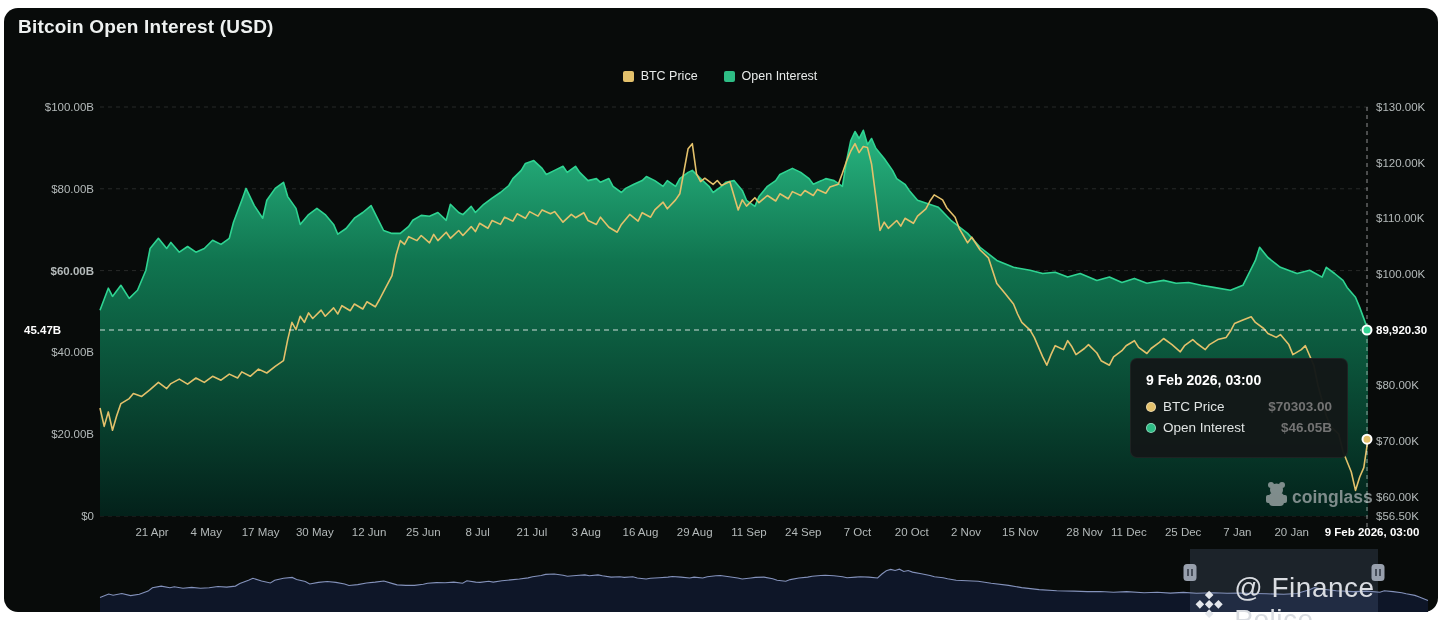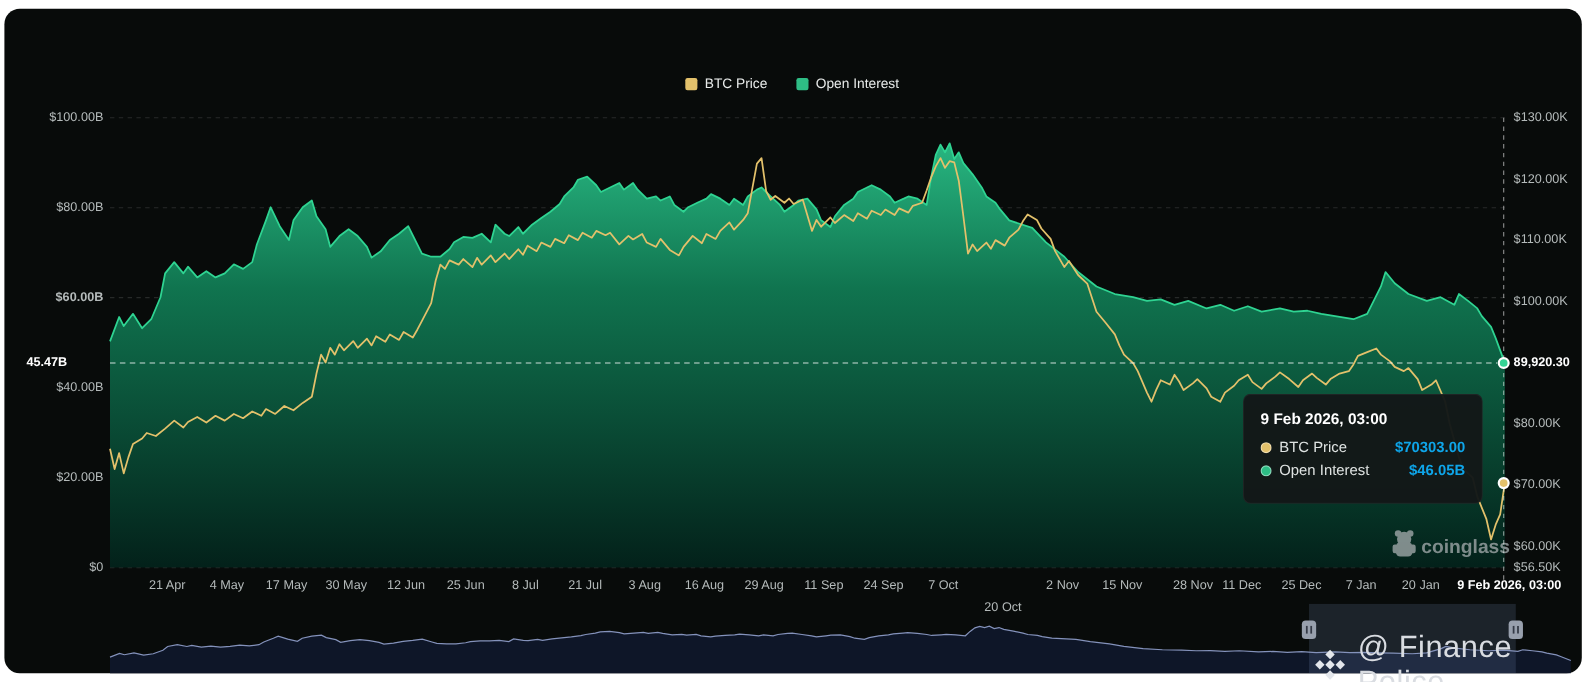--- a/index.html
+++ b/index.html
@@ -20,21 +20,21 @@
            font-size:11.5px;color:#b4baba;white-space:nowrap;}
   .x-label-last{position:absolute;top:526px;left:1316px;width:112px;text-align:center;
            font-size:11.5px;font-weight:bold;color:#ffffff;white-space:nowrap;}
   .tooltip{position:absolute;left:1130px;top:358px;width:218px;height:100px;box-sizing:border-box;
            background:rgba(19,24,24,0.97);border:1px solid rgba(255,255,255,0.05);
            border-radius:7px;padding:13px 15px 11px 15px;z-index:5;}
   .tooltip-title{font-size:14px;font-weight:bold;color:#ffffff;margin-bottom:11px;}
   .tooltip-row{display:flex;align-items:center;margin-bottom:6px;}
   .tooltip-dot{width:8px;height:8px;border-radius:50%;border:1px solid rgba(255,255,255,0.45);margin-right:7px;flex:0 0 auto;}
   .tooltip-label{font-size:13.5px;color:#dfe3e2;}
-  .tooltip-value{font-size:13.5px;font-weight:bold;color:#0ea5e9;margin-left:auto;}
+  .tooltip-value{font-size:13.5px;font-weight:bold;color:#737373;margin-left:auto;}
   .finance-watermark{position:absolute;left:1192px;top:572px;display:flex;align-items:center;gap:8px;z-index:6;}
   .finance-text{font-size:28px;color:#d9dce1;letter-spacing:.5px;}
 </style>
 </head>
 <body>
 
 <div class="page">
   <div class="card"></div>
 
   <svg class="chart-svg" id="main-svg" viewBox="0 0 1440 620">
@@ -81,20 +81,21 @@
     <line x1="1192" y1="569" x2="1192" y2="576" stroke="#343a46" stroke-width="1.6"></line>
         </g>
         <g>
     <rect x="1371.5" y="564" width="13" height="17" rx="3.5" fill="#98a0ad"></rect>
     <line x1="1376" y1="569" x2="1376" y2="576" stroke="#343a46" stroke-width="1.6"></line>
     <line x1="1380" y1="569" x2="1380" y2="576" stroke="#343a46" stroke-width="1.6"></line>
         </g>
       </g>
     </svg>
 
+  <div class="title">Bitcoin Open Interest (USD)</div>
 
   <div class="legend">
     <div class="legend-item">
       <span class="legend-swatch" id="sw-btc" style="background: rgb(227, 193, 107);"></span>
       <span class="legend-label">BTC Price</span>
     </div>
     <div class="legend-item">
       <span class="legend-swatch" id="sw-oi" style="background: rgb(46, 189, 133);"></span>
       <span class="legend-label">Open Interest</span>
     </div>
@@ -126,21 +127,21 @@
       <div class="x-label" style="left: 369.08px;">12 Jun</div>
       <div class="x-label" style="left: 423.35px;">25 Jun</div>
       <div class="x-label" style="left: 477.62px;">8 Jul</div>
       <div class="x-label" style="left: 531.89px;">21 Jul</div>
       <div class="x-label" style="left: 586.16px;">3 Aug</div>
       <div class="x-label" style="left: 640.43px;">16 Aug</div>
       <div class="x-label" style="left: 694.7px;">29 Aug</div>
       <div class="x-label" style="left: 748.97px;">11 Sep</div>
       <div class="x-label" style="left: 803.24px;">24 Sep</div>
       <div class="x-label" style="left: 857.51px;">7 Oct</div>
-      <div class="x-label" style="left: 911.78px; margin-top: 20px;">20 Oct</div>
+      <div class="x-label" style="left: 911.78px;">20 Oct</div>
       <div class="x-label" style="left: 966.05px;">2 Nov</div>
       <div class="x-label" style="left: 1020.32px;">15 Nov</div>
       <div class="x-label" style="left: 1074.59px; padding-left: 10px;">28 Nov</div>
       <div class="x-label" style="left: 1128.86px;">11 Dec</div>
       <div class="x-label" style="left: 1183.13px;">25 Dec</div>
       <div class="x-label" style="left: 1237.4px;">7 Jan</div>
       <div class="x-label" style="left: 1291.67px;">20 Jan</div>
     </div>
 
   <div class="cur-label" style="left:24px;top:323px;width:70px;">45.47B</div>

